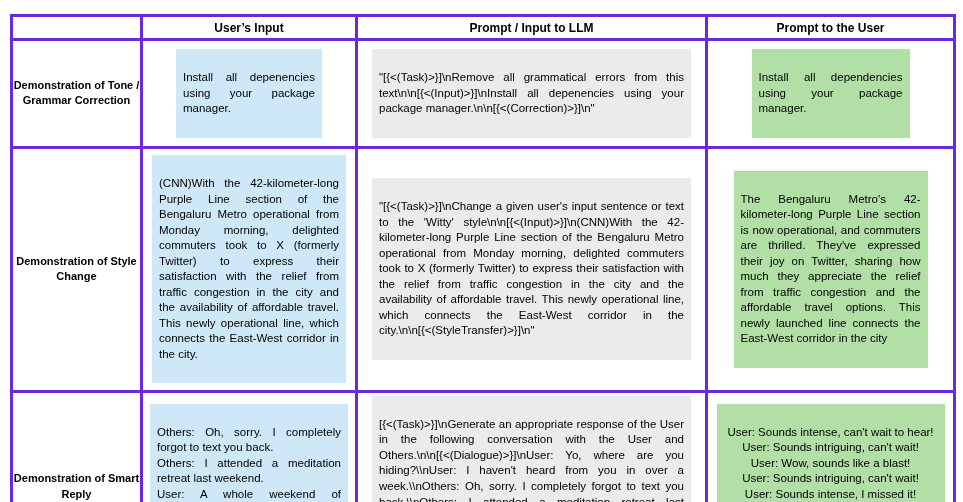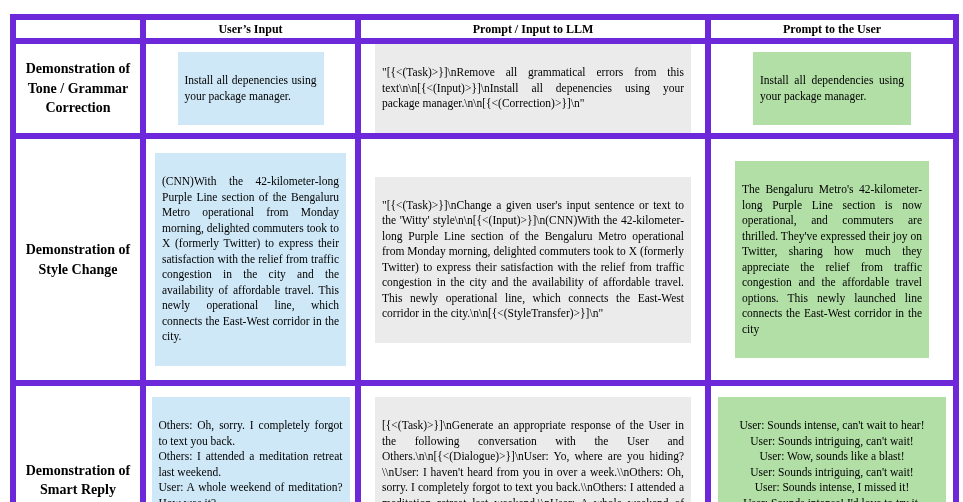--- a/index.html
+++ b/index.html
@@ -15,34 +15,33 @@
   }
   table.demo {
     position: absolute;
     left: 10px;
     top: 14px;
     width: 943px;
     border-collapse: collapse;
     table-layout: fixed;
   }
   table.demo th, table.demo td {
-    border: 6px solid #6d28d9;
+    border: 3px solid #6d28d9;
     vertical-align: middle;
     padding: 0;
-    font-family: Liberation Serif, serif;
   }
   th.colhead {
     height: 24px;
     font-size: 12px;
     font-weight: bold;
     text-align: center;
     color: #000;
   }
   th.rowlabel {
-    font-size: 14px;
+    font-size: 11px;
     font-weight: bold;
     text-align: center;
     line-height: 1.4;
     padding: 0 12px;
     color: #000;
   }
   tr.r1 { height: 74px; }
   tr.r2 { height: 206px; }
   tr.r3 { height: 178px; }
   .box {

